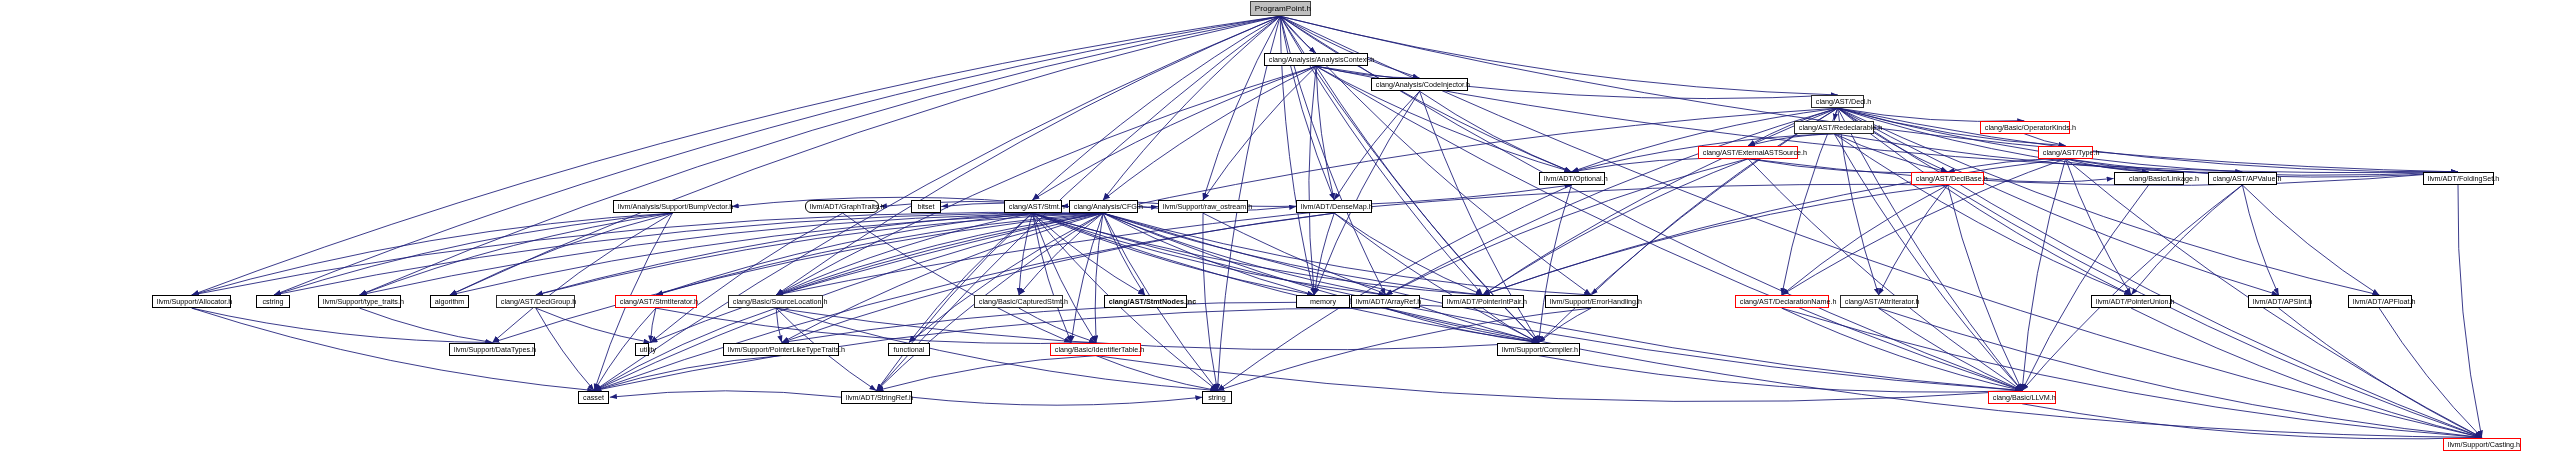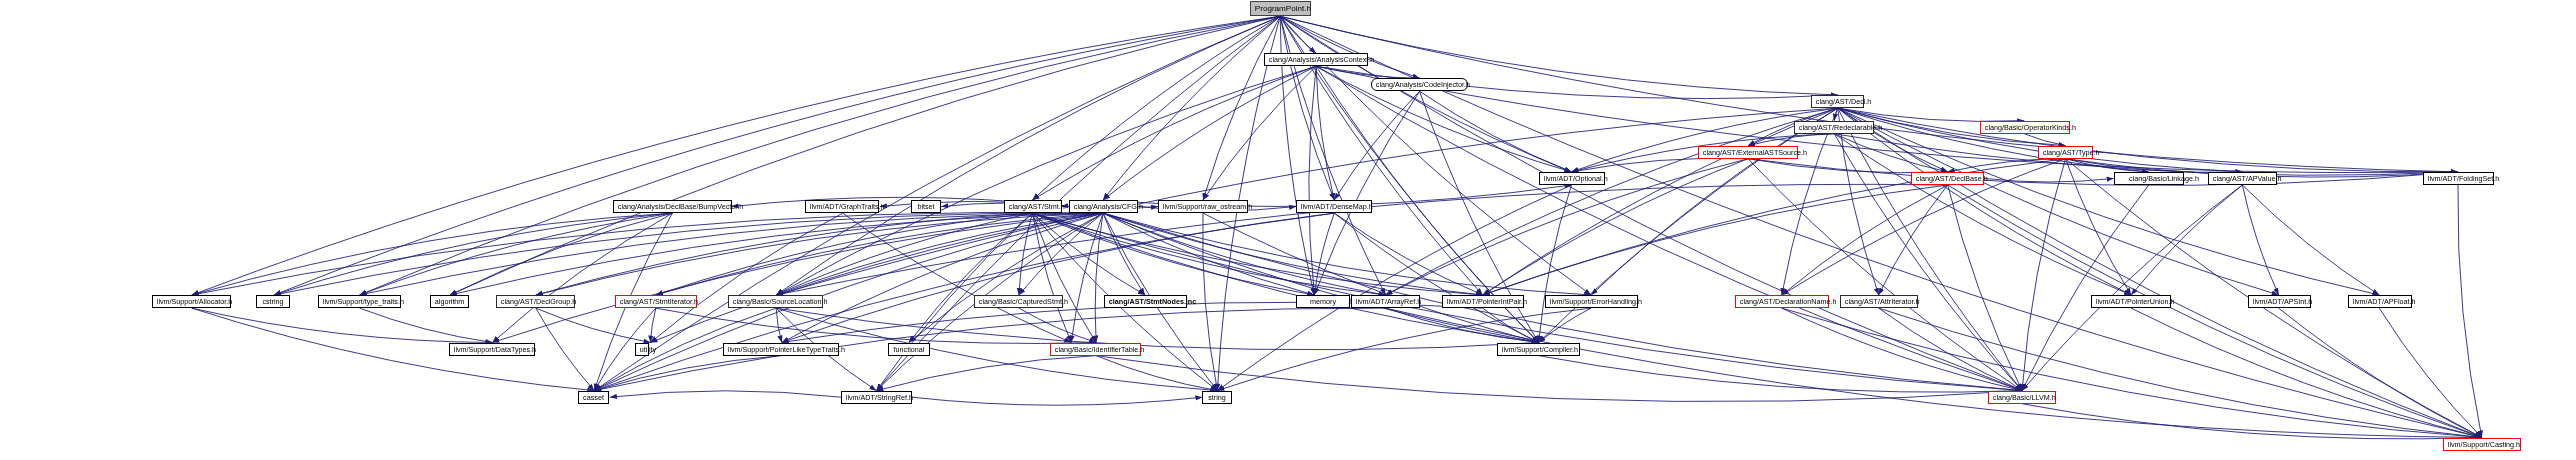--- a/index.html
+++ b/index.html
@@ -217,34 +217,34 @@
         <path d="M3005,493 Q3112.5,571.6 3234.5,625"></path>
         <path d="M3005,493 Q3476.1,649.6 3970,700"></path>
         <path d="M3409,493 Q3678.1,627.4 3970,700"></path>
         <path d="M3645,493 Q3796.1,614.4 3970,700"></path>
         <path d="M3806,493 Q3876.6,605.5 3970,700"></path>
         <path d="M2216,493 Q3081.6,693.0 3970,700"></path>
       </g>
   </svg>
 <div class="node root" style="left: 1250px; top: 1.3px; width: 61px;">ProgramPoint.h</div>
     <div class="node" style="left: 1264px; top: 53px; width: 104px; text-align: right;">clang/Analysis/AnalysisContext.h</div>
-    <div class="node" style="left: 1371px; top: 78px; width: 97px; border-radius: 6px;">clang/Analysis/CodeInjector.h</div>
+    <div class="node" style="left: 1371px; top: 78px; width: 97px;">clang/Analysis/CodeInjector.h</div>
     <div class="node thick" style="left: 1811px; top: 95px; width: 53px;">clang/AST/Decl.h</div>
     <div class="node thick" style="left: 1794px; top: 121px; width: 80px;">clang/AST/Redeclarable.h</div>
     <div class="node red" style="left: 1980px; top: 121px; width: 90px;">clang/Basic/OperatorKinds.h</div>
     <div class="node red" style="left: 1698px; top: 146px; width: 100px;">clang/AST/ExternalASTSource.h</div>
     <div class="node red" style="left: 2038px; top: 146px; width: 55px;">clang/AST/Type.h</div>
     <div class="node" style="left: 1069px; top: 200px; width: 69px;">clang/Analysis/CFG.h</div>
     <div class="node red" style="left: 1911px; top: 172px; width: 73px;">clang/AST/DeclBase.h</div>
     <div class="node" style="left: 2114px; top: 172px; width: 70px; padding-left: 14px;">clang/Basic/Linkage.h</div>
     <div class="node" style="left: 2208px; top: 172px; width: 69px;">clang/AST/APValue.h</div>
     <div class="node" style="left: 2423px; top: 172px; width: 71px;">llvm/ADT/FoldingSet.h</div>
     <div class="node" style="left: 1539px; top: 172px; width: 66px;">llvm/ADT/Optional.h</div>
-    <div class="node" style="left: 613px; top: 200px; width: 119px;">clang/Analysis/DeclBase/BumpVector.h</div>
-    <div class="node" style="left: 805px; top: 200px; width: 74px;">llvm/ADT/GraphTraits.h</div>
+    <div class="node" style="left: 613px; top: 200px; width: 119px;">llvm/Analysis/Support/BumpVector.h</div>
+    <div class="node" style="left: 805px; top: 200px; width: 74px; border-radius: 6px;">llvm/ADT/GraphTraits.h</div>
     <div class="node" style="left: 911px; top: 200px; width: 30px;">bitset</div>
     <div class="node" style="left: 1004px; top: 200px; width: 58px;">clang/AST/Stmt.h</div>
     <div class="node" style="left: 1158px; top: 200px; width: 90px;">llvm/Support/raw_ostream.h</div>
     <div class="node" style="left: 1296px; top: 200px; width: 76px;">llvm/ADT/DenseMap.h</div>
     <div class="node red" style="left: 1735px; top: 295px; width: 94px;">clang/AST/DeclarationName.h</div>
     <div class="node thick" style="left: 1840px; top: 295px; width: 78px;">clang/AST/AttrIterator.h</div>
     <div class="node" style="left: 2091px; top: 295px; width: 80px;">llvm/ADT/PointerUnion.h</div>
     <div class="node" style="left: 2248px; top: 295px; width: 63px;">llvm/ADT/APSInt.h</div>
     <div class="node" style="left: 2348px; top: 295px; width: 64px;">llvm/ADT/APFloat.h</div>
     <div class="node" style="left: 152px; top: 295px; width: 79px;">llvm/Support/Allocator.h</div>

